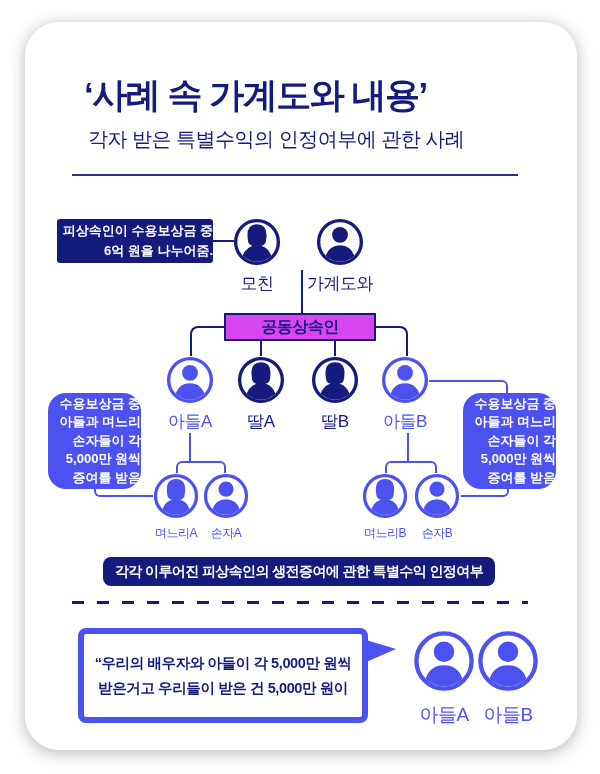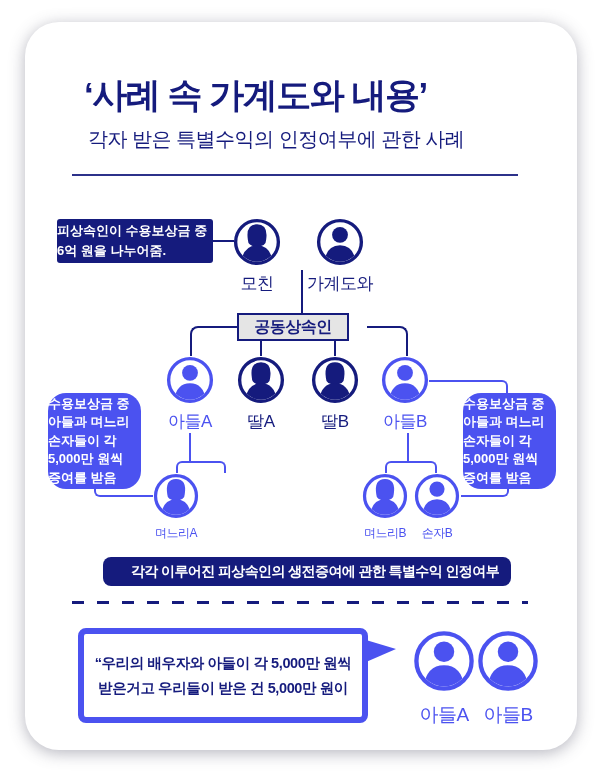--- a/index.html
+++ b/index.html
@@ -7,46 +7,46 @@
   body{width:600px;height:774px;font-family:"Liberation Sans",sans-serif;}
   .page{position:relative;width:600px;height:774px;overflow:hidden;background:#fff;}
   .card{position:absolute;left:25px;top:22px;width:552px;height:728px;background:#fff;
         border-radius:34px;box-shadow:0 3px 16px rgba(90,90,110,.45);}
   .title{position:absolute;left:84px;top:72px;margin:0;font-size:35px;font-weight:800;
          color:var(--navy);letter-spacing:-1.5px;white-space:nowrap;}
   .subtitle{position:absolute;left:88px;top:126px;font-size:20px;font-weight:500;
          color:var(--navy);letter-spacing:-.5px;white-space:nowrap;}
   .rule{position:absolute;left:72px;top:174px;width:446px;height:2px;background:var(--navy);opacity:.9;}
 
-  .callout{position:absolute;color:#fff;font-weight:700;text-align:left;border-radius:3px;
+  .callout{position:absolute;color:#fff;font-weight:700;text-align:right;border-radius:3px;
            display:flex;flex-direction:column;justify-content:center;box-sizing:border-box;}
   .callout span{display:block;}
   .navy-box{background:var(--navy);}
   .peri-box{background:var(--periwinkle);border-radius:18px;}
   #co-top{left:57px;top:219px;width:156px;height:44px;font-size:13px;line-height:1.55;}
   #co-left{left:48px;top:393px;width:93px;height:96px;font-size:13px;line-height:1.42;}
   #co-right{left:463px;top:393px;width:93px;height:96px;font-size:13px;line-height:1.42;}
 
   .ln{position:absolute;box-sizing:border-box;}
 
-  .group-box{position:absolute;left:237px;top:313px;width:112px;height:28px;background:#e5e5e5;
+  .group-box{position:absolute;left:224px;top:313px;width:152px;height:28px;background:#d946ef;
              border:2.5px solid var(--navy);box-sizing:border-box;display:flex;align-items:center;
              justify-content:center;font-size:16px;font-weight:800;color:var(--navy);letter-spacing:-.5px;}
 
   .person{position:absolute;}
   .avatar{display:block;width:100%;height:100%;}
   .avatar svg{display:block;width:100%;height:100%;}
   .plabel{position:absolute;top:calc(100% + 6px);left:50%;transform:translateX(-50%);
           white-space:nowrap;font-weight:400;letter-spacing:-.5px;}
   .lbl-md{font-size:17px;} .lbl-sm{font-size:12px;}
   .lbl-lg{font-size:19px;top:calc(100% + 10px);}
 
   .banner{position:absolute;left:103px;top:557px;width:392px;height:29px;background:var(--navy);
           border-radius:8px;color:#fff;display:flex;align-items:center;justify-content:center;
-          font-size:14px;font-weight:700;letter-spacing:-.6px;white-space:nowrap;padding-left:16px;}
+          font-size:14px;font-weight:700;letter-spacing:-.6px;white-space:nowrap;}
   .dashes{position:absolute;left:72px;top:601px;width:456px;height:3px;
           background:repeating-linear-gradient(90deg,var(--navy) 0 12px,transparent 12px 25px);}
 
   .bubble{position:absolute;left:78px;top:628px;width:290px;height:95px;background:#fff;
           border:6px solid var(--periwinkle);border-radius:8px;box-sizing:border-box;
           display:flex;flex-direction:column;justify-content:center;text-align:center;
           color:var(--navy);font-size:14.5px;font-weight:700;line-height:1.7;
           letter-spacing:-.4px;white-space:nowrap;}
   .tail{position:absolute;left:366px;top:640px;width:0;height:0;
         border-left:30px solid var(--periwinkle);border-top:9px solid transparent;
@@ -198,20 +198,37 @@
           </defs>
           <circle cx="50" cy="50" r="44.5" fill="#fff" stroke="currentColor" stroke-width="7"></circle>
           <g clip-path="url(#clip6)" fill="currentColor">
             <path d="M31 46 Q26 13 50 13 Q74 13 69 46 Q69 59 50 60 Q31 59 31 46 Z"></path>
             <path d="M16 100 Q19 57 50 57 Q81 57 84 100 Z"></path>
           </g>
         </svg>
       </span>
     <div class="plabel lbl-sm">며느리A</div>
   </div>
+  <div class="person" style="left:203px;top:473px;width:46px;height:46px;color:var(--periwinkle);">
+    <span class="avatar">
+        <svg viewBox="0 0 100 100">
+          <defs>
+            <clipPath id="clip7">
+              <circle cx="50" cy="50" r="41"></circle>
+            </clipPath>
+          </defs>
+          <circle cx="50" cy="50" r="44.5" fill="#fff" stroke="currentColor" stroke-width="7"></circle>
+          <g clip-path="url(#clip7)" fill="currentColor">
+            <circle cx="50" cy="35" r="16.5"></circle>
+            <path d="M16 100 Q19 57 50 57 Q81 57 84 100 Z"></path>
+          </g>
+        </svg>
+      </span>
+    <div class="plabel lbl-sm">손자A</div>
+  </div>
 
   <div class="person" style="left:362px;top:473px;width:46px;height:46px;color:var(--periwinkle);">
     <span class="avatar">
         <svg viewBox="0 0 100 100">
           <defs>
             <clipPath id="clip8">
               <circle cx="50" cy="50" r="41"></circle>
             </clipPath>
           </defs>
           <circle cx="50" cy="50" r="44.5" fill="#fff" stroke="currentColor" stroke-width="7"></circle>

